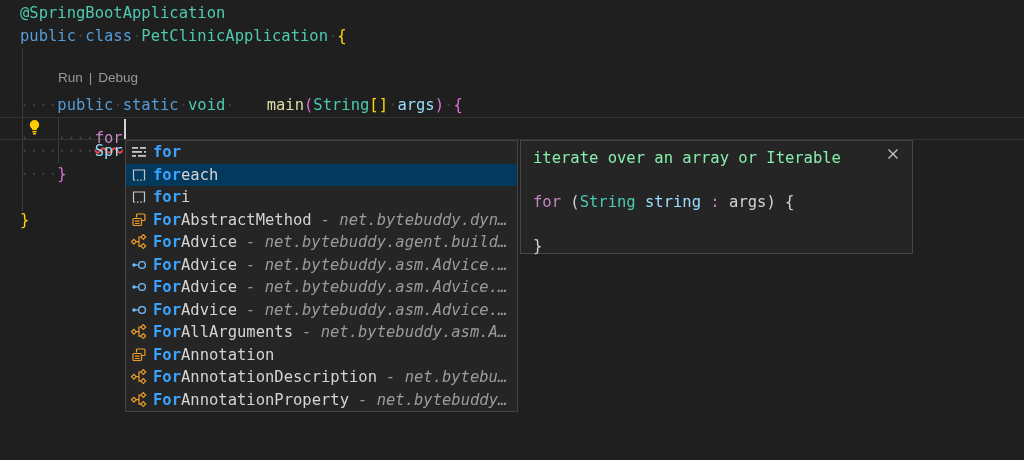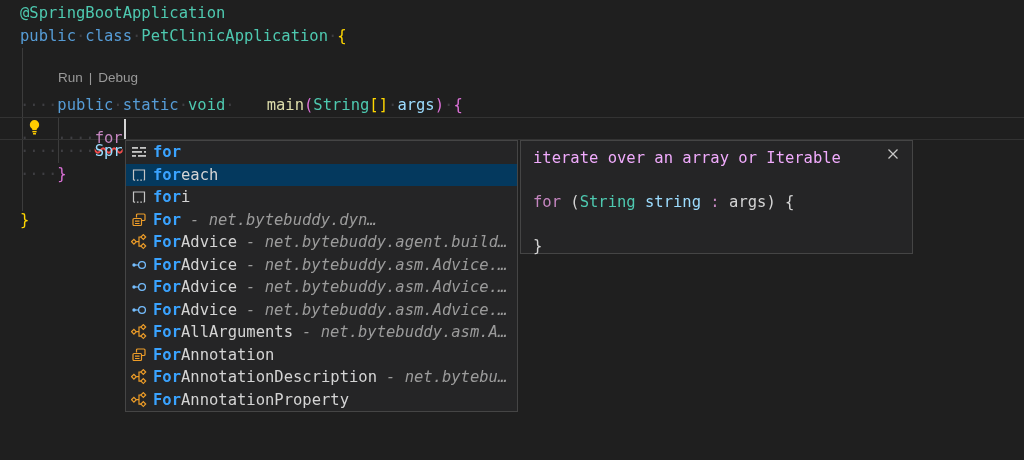--- a/index.html
+++ b/index.html
@@ -56,21 +56,21 @@
   .suggest-row .sym-icon{flex:0 0 16px;width:16px;height:16px;margin:0 6px 0 5px;}
   .sg-match{color:var(--c-match);font-weight:bold;}
   .sg-rest{color:var(--c-text);}
   .sg-detail{color:var(--c-detail);margin-left:9px;font-style:italic;}
   
   #docs{
     position:absolute;left:520px;top:140px;width:393px;height:114px;
     background:var(--c-widget-bg);border:1px solid var(--c-widget-border);
     box-sizing:border-box;font-size:15.5px;
   }
-  #docs-summary{position:absolute;left:12px;top:6px;height:22px;line-height:22px;color:#f0abfc;white-space:pre;}
+  #docs-summary{position:absolute;left:12px;top:6px;height:22px;line-height:22px;color:#86efac;white-space:pre;}
   #docs-close{position:absolute;right:10px;top:4px;width:18px;height:18px;cursor:pointer;}
   #docs-code-1{position:absolute;left:12px;top:50px;height:22px;line-height:22px;white-space:pre;}
   #docs-code-2{position:absolute;left:12px;top:94px;height:22px;line-height:22px;color:var(--c-text);white-space:pre;}
 </style>
 </head>
 <body style="--c-editor-bg: #1F1F1F; --c-widget-bg: #252526; --c-widget-border: #454545; --c-selected-bg: #04395E; --c-match: #3AA3FF; --c-keyword: #569CD6; --c-type: #4EC9B0; --c-function: #DCDCAA; --c-variable: #9CDCFE; --c-control: #C586C0; --c-bracket-gold: #FFD700; --c-bracket-pink: #DA70D6; --c-text: #D4D4D4; --c-whitespace: #3E3E42; --c-detail: #9B9B9B; --c-codelens: #999999; --c-error: #F14C4C; --c-cursor: #D4D4D4;">
 
 <div id="editor">
 
   <div class="indent-guide" style="left:22px;top:48px;height:163px;"></div>
@@ -134,20 +134,21 @@
       </div>
       <div class="suggest-row">
         <span class="sym-icon"><svg width="16" height="16" viewBox="0 0 16 16">
             <g fill="none" stroke="#EE9D28" stroke-width="1.2">
               <path d="M5.5 5.5 V3 a1 1 0 0 1 1-1 H13 a1 1 0 0 1 1 1 v4.5 a1 1 0 0 1-1 1 h-2.5"></path>
               <rect x="2" y="6.5" width="8.5" height="7" rx="1"></rect>
               <path d="M4 9.2 h4.5 M4 11.5 h4.5"></path>
             </g>
           </svg></span>
         <span class="sg-match">For</span>
+        <span class="sg-rest">AbstractMethod</span>
         <span class="sg-detail">- net.bytebuddy.dyn…</span>
       </div>
       <div class="suggest-row">
         <span class="sym-icon"><svg width="16" height="16" viewBox="0 0 16 16">
             <g fill="none" stroke="#EE9D28" stroke-width="1.2">
               <rect x="1.2" y="6" width="3.4" height="3.4" transform="rotate(45 2.9 7.7)"></rect>
               <rect x="10.6" y="1.3" width="3.4" height="3.4" transform="rotate(45 12.3 3)"></rect>
               <rect x="10.6" y="10.4" width="3.4" height="3.4" transform="rotate(45 12.3 12.1)"></rect>
               <path d="M5.2 7.7 H8 V3 h2 M8 7.7 V12.1 h2"></path>
             </g>
@@ -227,20 +228,21 @@
         <span class="sym-icon"><svg width="16" height="16" viewBox="0 0 16 16">
             <g fill="none" stroke="#EE9D28" stroke-width="1.2">
               <rect x="1.2" y="6" width="3.4" height="3.4" transform="rotate(45 2.9 7.7)"></rect>
               <rect x="10.6" y="1.3" width="3.4" height="3.4" transform="rotate(45 12.3 3)"></rect>
               <rect x="10.6" y="10.4" width="3.4" height="3.4" transform="rotate(45 12.3 12.1)"></rect>
               <path d="M5.2 7.7 H8 V3 h2 M8 7.7 V12.1 h2"></path>
             </g>
           </svg></span>
         <span class="sg-match">For</span>
         <span class="sg-rest">AnnotationProperty</span>
+        <span class="sg-detail">- net.bytebuddy…</span>
       </div>
     </div>
 </div>
 
 <div id="docs">
   <div id="docs-summary">iterate over an array or Iterable</div>
   <div id="docs-close">
     <svg width="18" height="18" viewBox="0 0 16 16">
       <path stroke="#C8C8C8" stroke-width="1.1" fill="none" d="M4 4 L12 12 M12 4 L4 12"></path>
     </svg>

